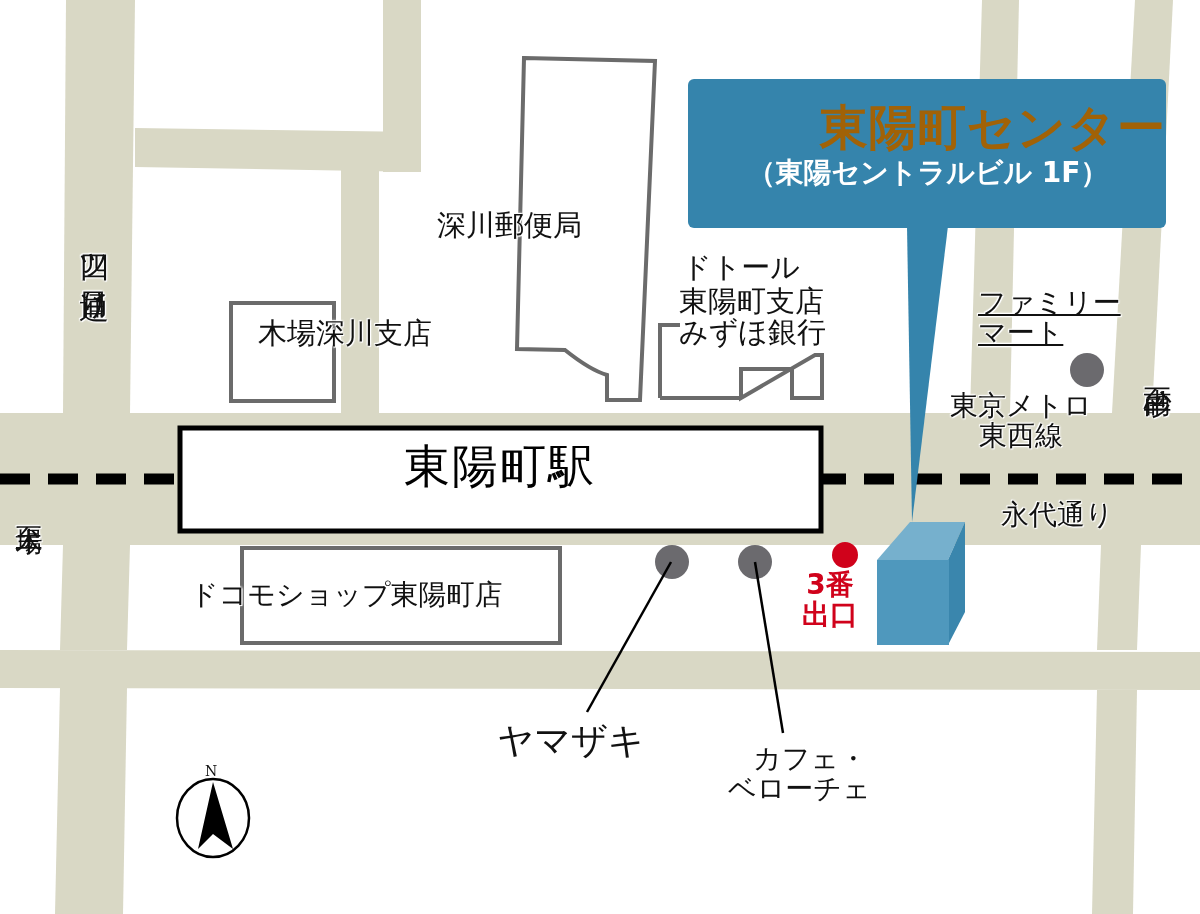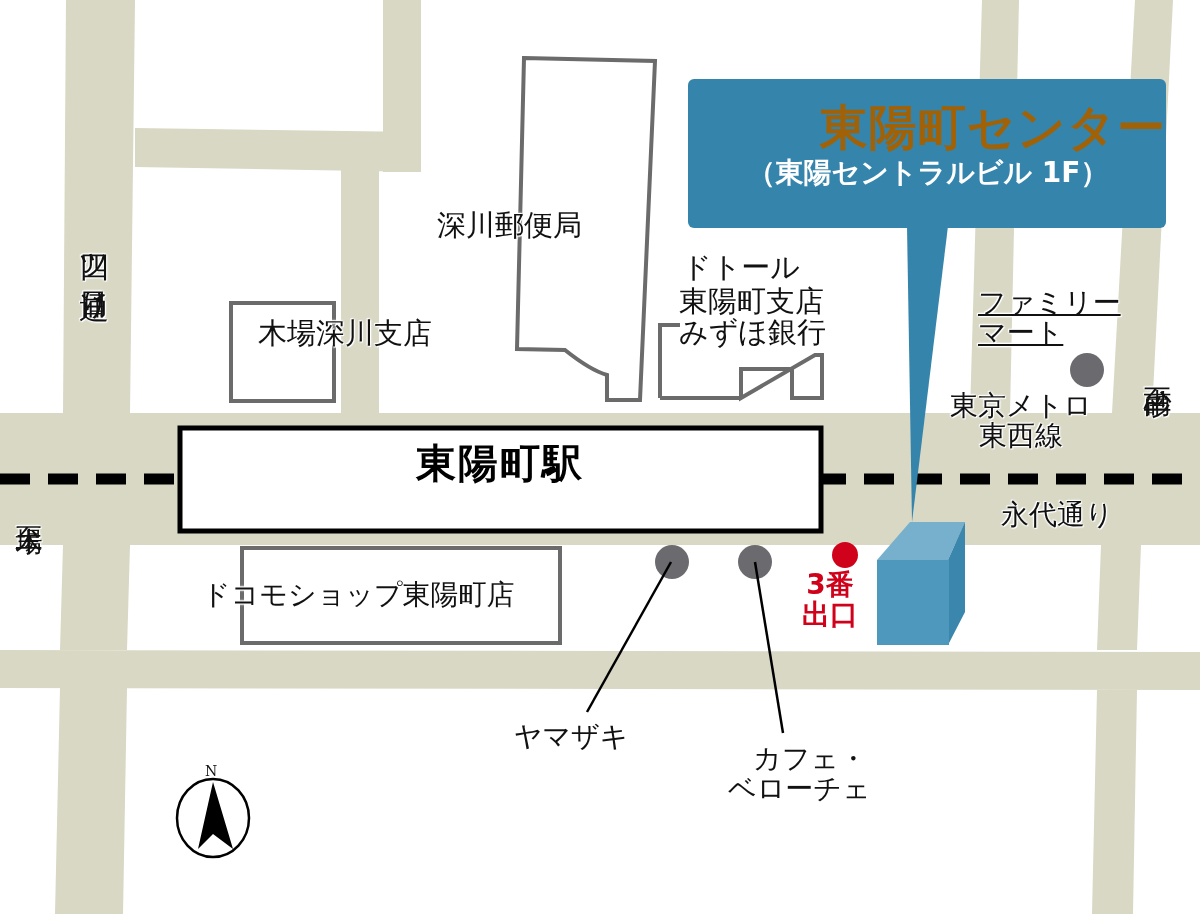--- a/index.html
+++ b/index.html
@@ -9,21 +9,21 @@
   .lbl { position: absolute; color: #111; font-size: 30px; line-height: 1.07;
          white-space: nowrap; font-family: "DejaVu Sans", "Liberation Sans", sans-serif; }
   .halo { text-shadow: 0 0 3px #fff, 0 0 3px #fff, 0 0 2px #fff, 1px 1px 0 #fff, -1px -1px 0 #fff; }
   .vert { writing-mode: vertical-rl; text-orientation: upright; letter-spacing: 1px; }
   .center { text-align: center; }
   .callout-title { position: absolute; left: 690px; top: 96px; width: 476px; text-align: right;
                    color: #a16207; font-size: 48px; font-weight: bold; letter-spacing: 1px; }
   .callout-sub { position: absolute; left: 690px; top: 154px; width: 476px; text-align: center;
                  color: #fff; font-size: 28px; font-weight: bold; }
   .station-name { position: absolute; left: 180px; top: 436px; width: 640px; text-align: center;
-                  font-size: 40px; font-weight: bold; color: #000; letter-spacing: 2px; }
+                  font-size: 46px; font-weight: normal; color: #000; letter-spacing: 2px; }
   .exit-lbl { color: #d0021b; font-weight: bold; font-size: 28px; }
   .compass-n { position: absolute; left: 205px; top: 763px; font-size: 14px;
                font-family: "DejaVu Serif", "Liberation Serif", serif; color: #111; }
 </style>
 </head>
 <body>
 
 <svg id="map" viewBox="0 0 1200 914" xmlns="http://www.w3.org/2000/svg">
   <rect x="0" y="0" width="1200" height="914" fill="#ffffff"></rect>
 
@@ -111,23 +111,23 @@
 <div class="lbl halo" style="left:679px; top:286px; font-size:29px;">
   <div>東陽町支店</div>
   <div>みずほ銀行</div>
 </div>
 
 <div class="lbl halo" style="left:978px; top:288px; font-size:28px;text-decoration:underline;">
   <div>ファミリー</div>
   <div>マート</div>
 </div>
 
-<div class="lbl halo" style="left:190px; top:580px; font-size:28px;margin-left:12px;">ドコモショップ東陽町店</div>
+<div class="lbl halo" style="left:190px; top:580px; font-size:28px;">ドコモショップ東陽町店</div>
 
-<div class="lbl center halo" style="left:462px; top:722px; font-size:28px; width:218px;">
+<div class="lbl center halo" style="left:462px; top:722px; font-size:36px; width:218px;">
   <div>ヤマザキ</div>
 </div>
 
 <div class="lbl halo" style="left:728px; top:744px; font-size:28px;">
   <div style="padding-left:25px;">カフェ・</div>
   <div>ベローチェ</div>
 </div>
 
 <div class="lbl center exit-lbl" style="left:800px; top:570px; width:60px;">
   <div>3番</div>

